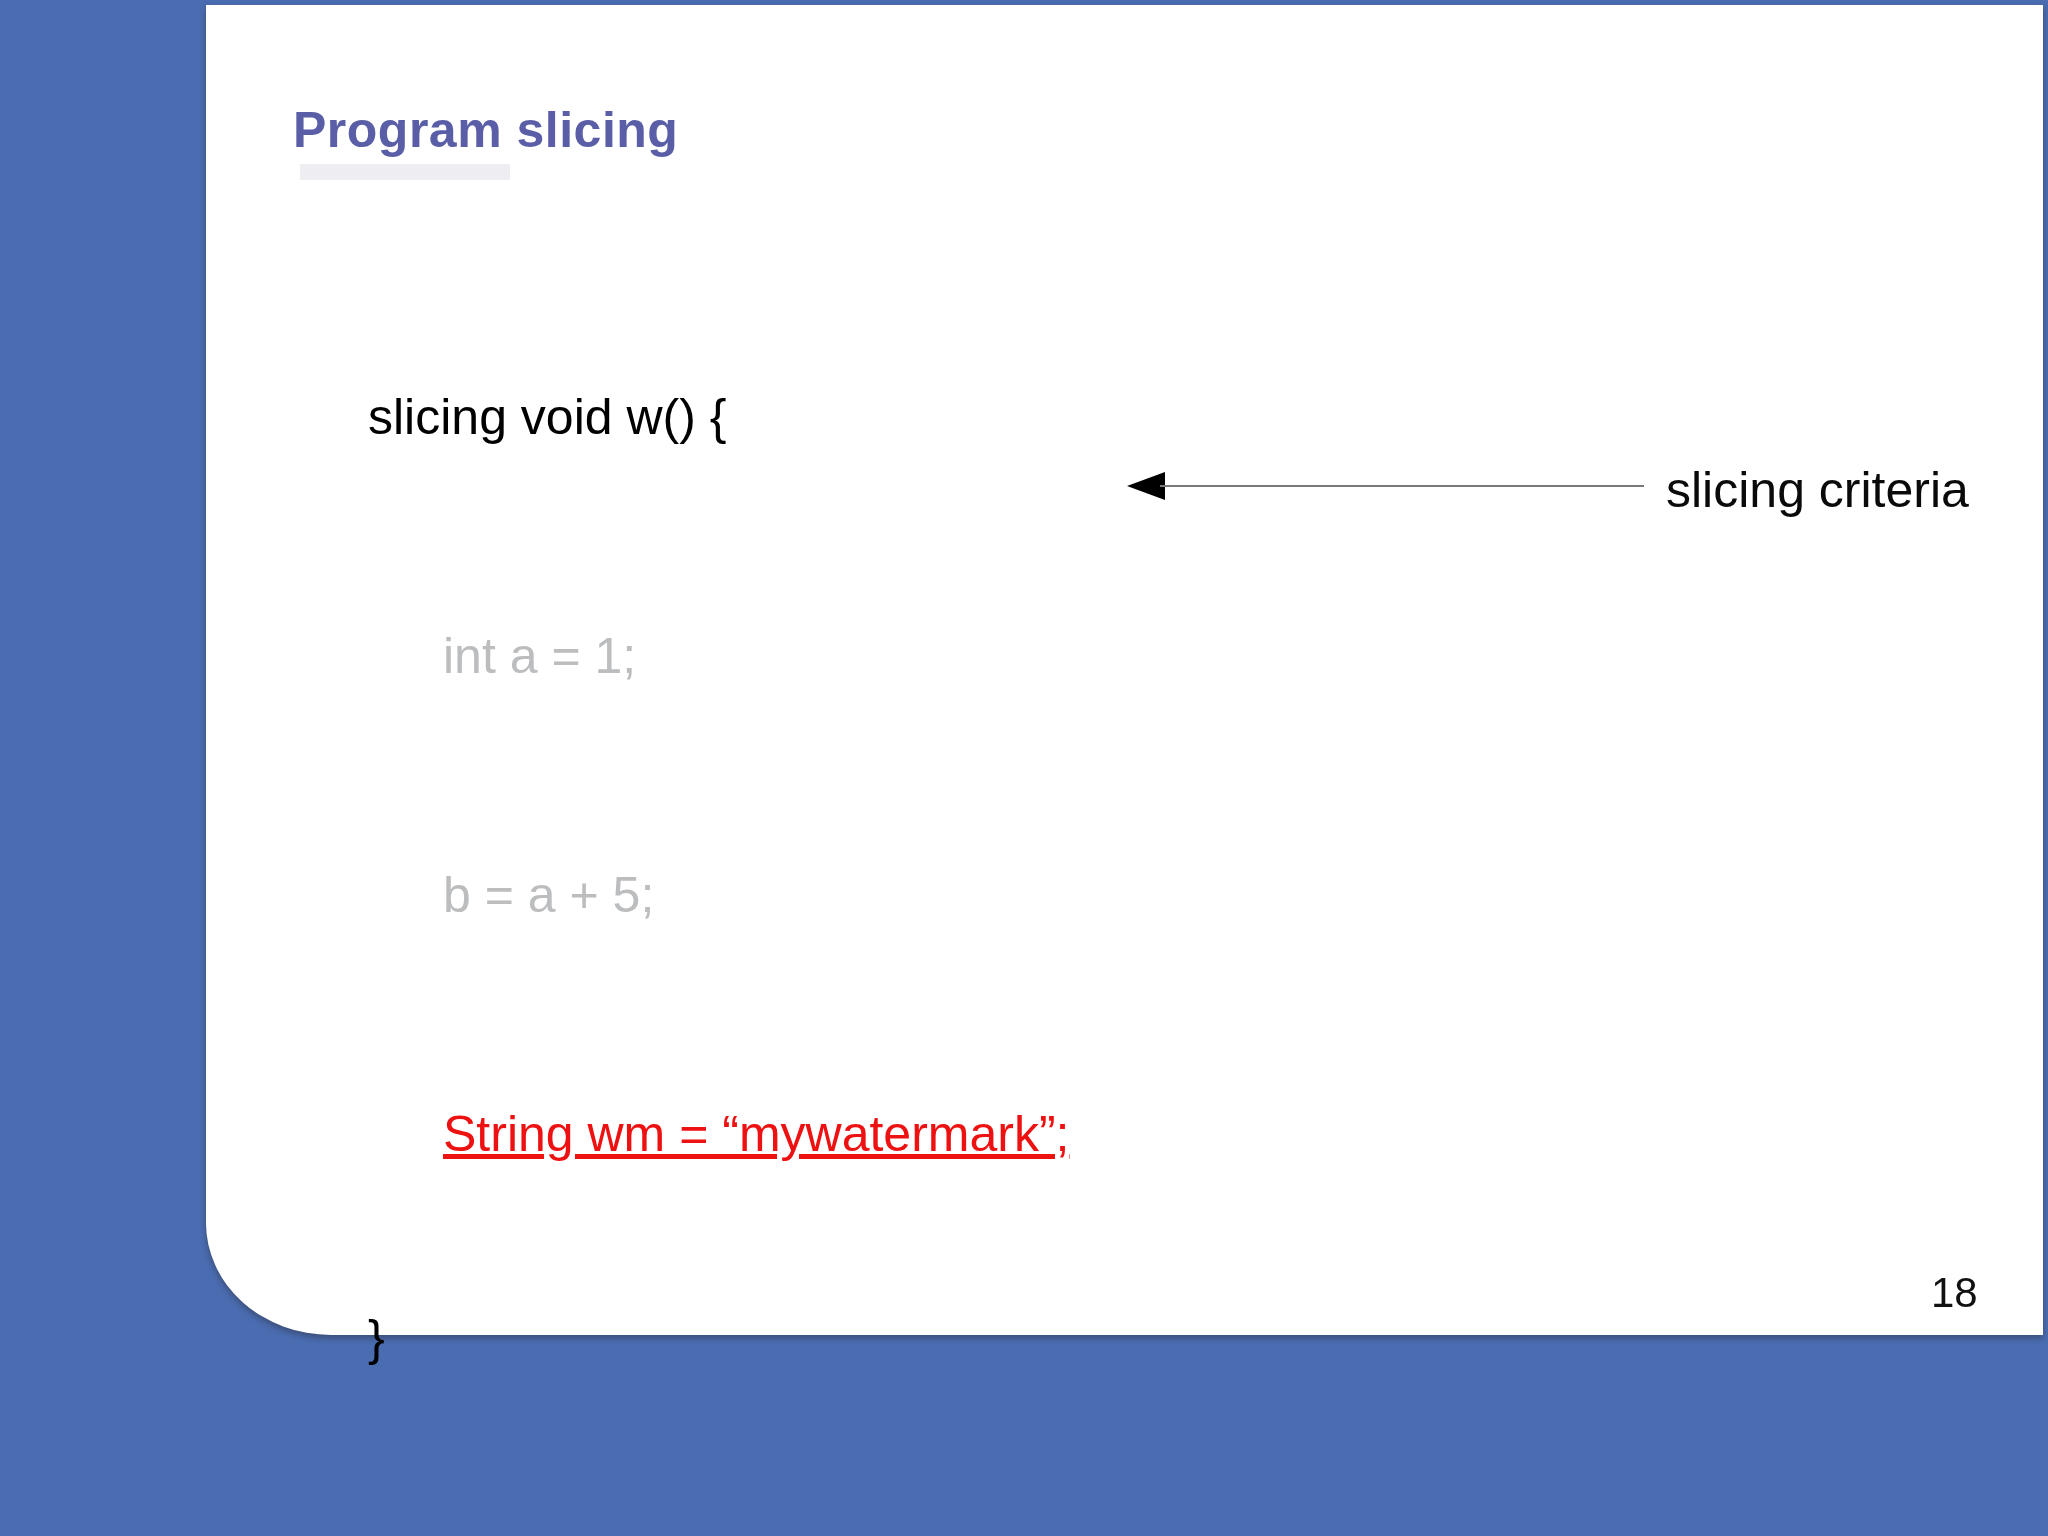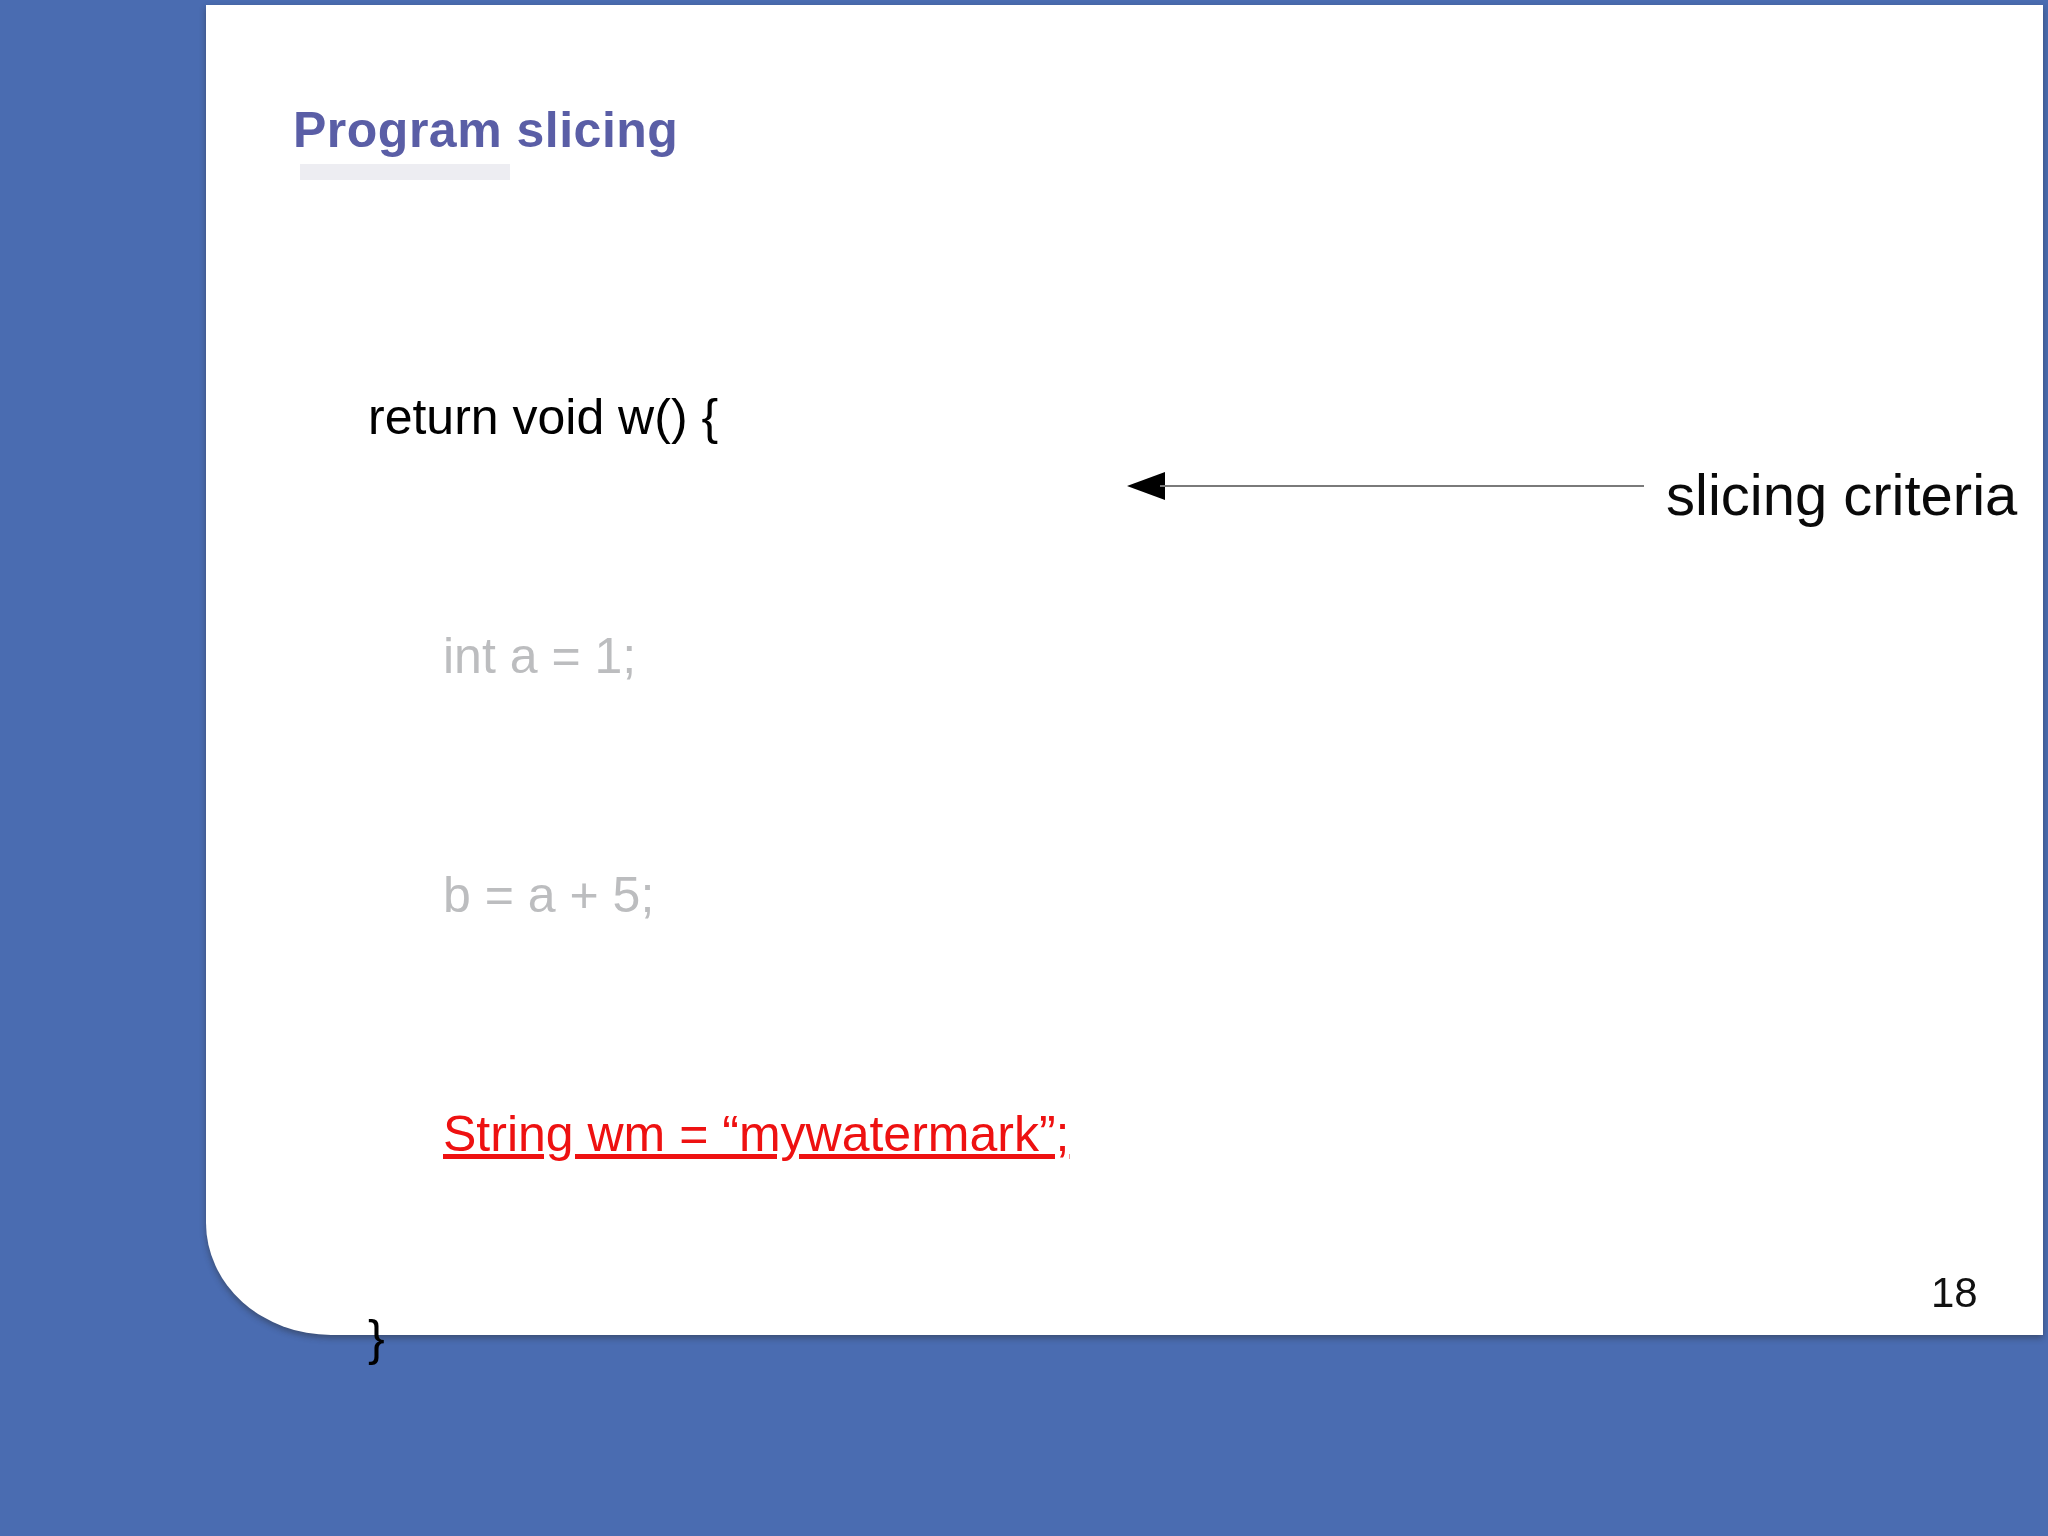--- a/index.html
+++ b/index.html
@@ -78,21 +78,21 @@
     left:1160px;
     top:485px;
     width:484px;
     height:2px;
     background:var(--arrowline);
   }
   .annotation{
     position:absolute;
     left:1666px;
     top:461px;
-    font-size:58px;
+    font-size:50px;
     color:#0a0a0a;
     white-space:nowrap;
   }
   .page-number{
     position:absolute;
     left:1931px;
     top:1269px;
     font-size:42px;
     color:#111111;
   }
@@ -100,21 +100,21 @@
 </head>
 <body>
 
 <div class="stage">
   <div class="panel"></div>
 
   <div class="title-shadow"></div>
   <h1 class="slide-title">Program slicing</h1>
 
   <div class="code">
-    <div class="line">return void w() {</div>
+    <div class="line">slicing void w() {</div>
     <div class="line indent sliced">int a = 1;</div>
     <div class="line indent sliced">b = a + 5;</div>
     <div class="line indent criteria">String wm = “mywatermark”;</div>
     <div class="line">}</div>
   </div>
 
   <div class="arrow-head"></div>
   <div class="arrow-line"></div>
   <div class="annotation">slicing criteria</div>
 

